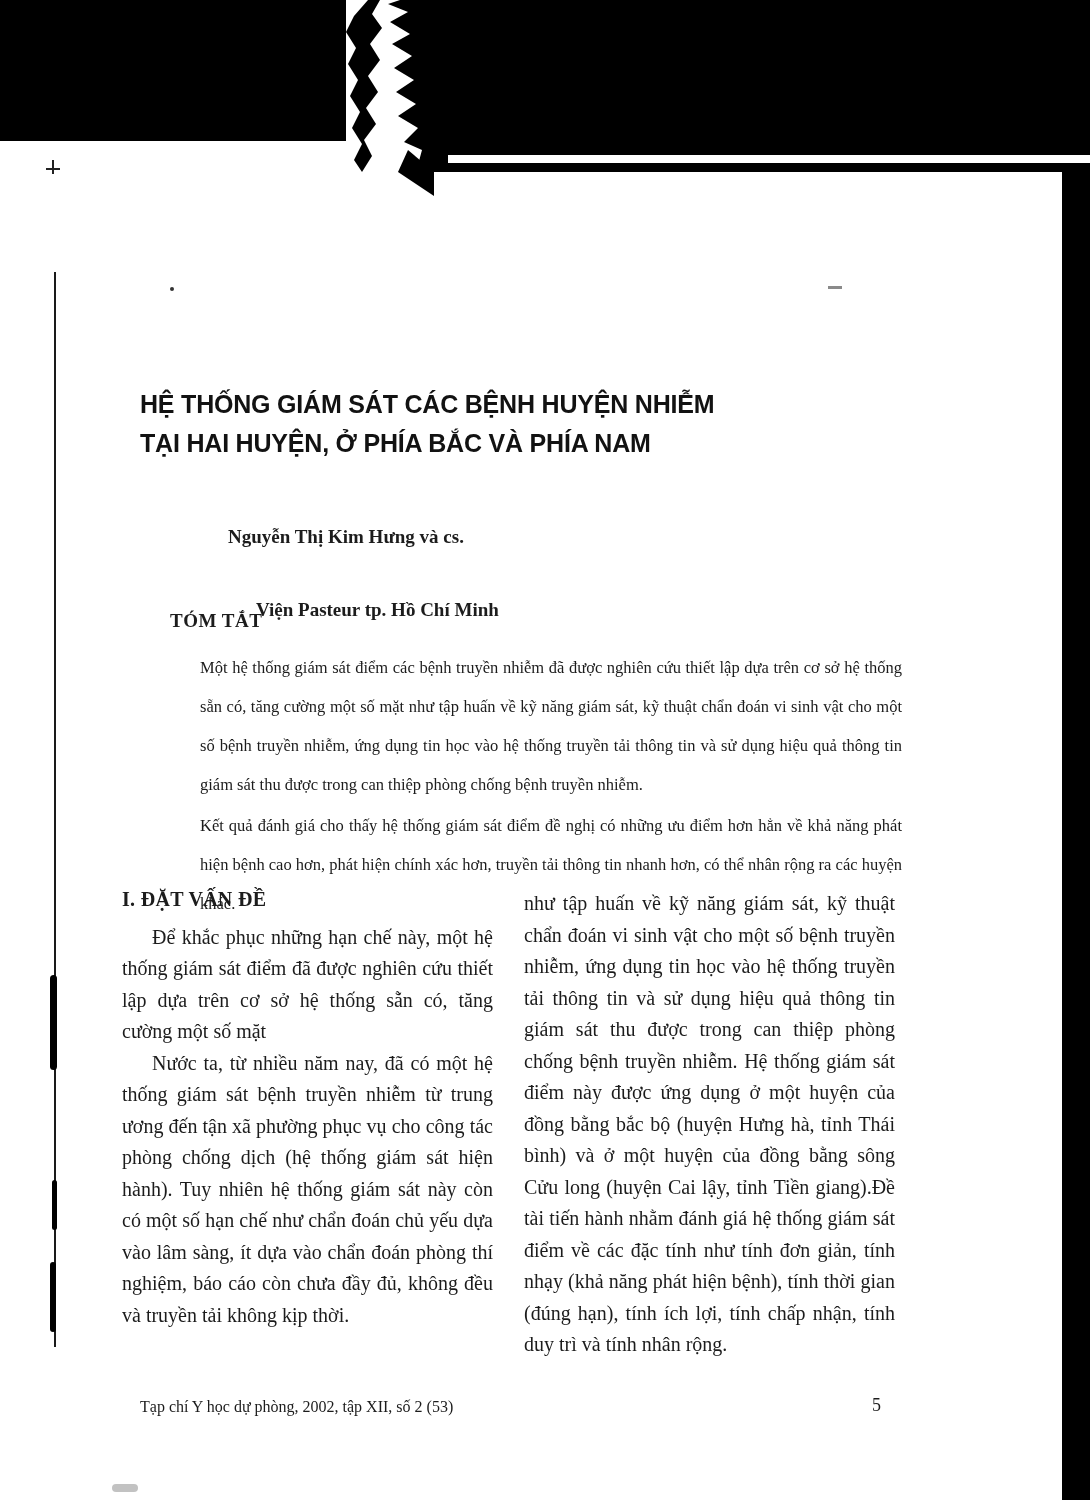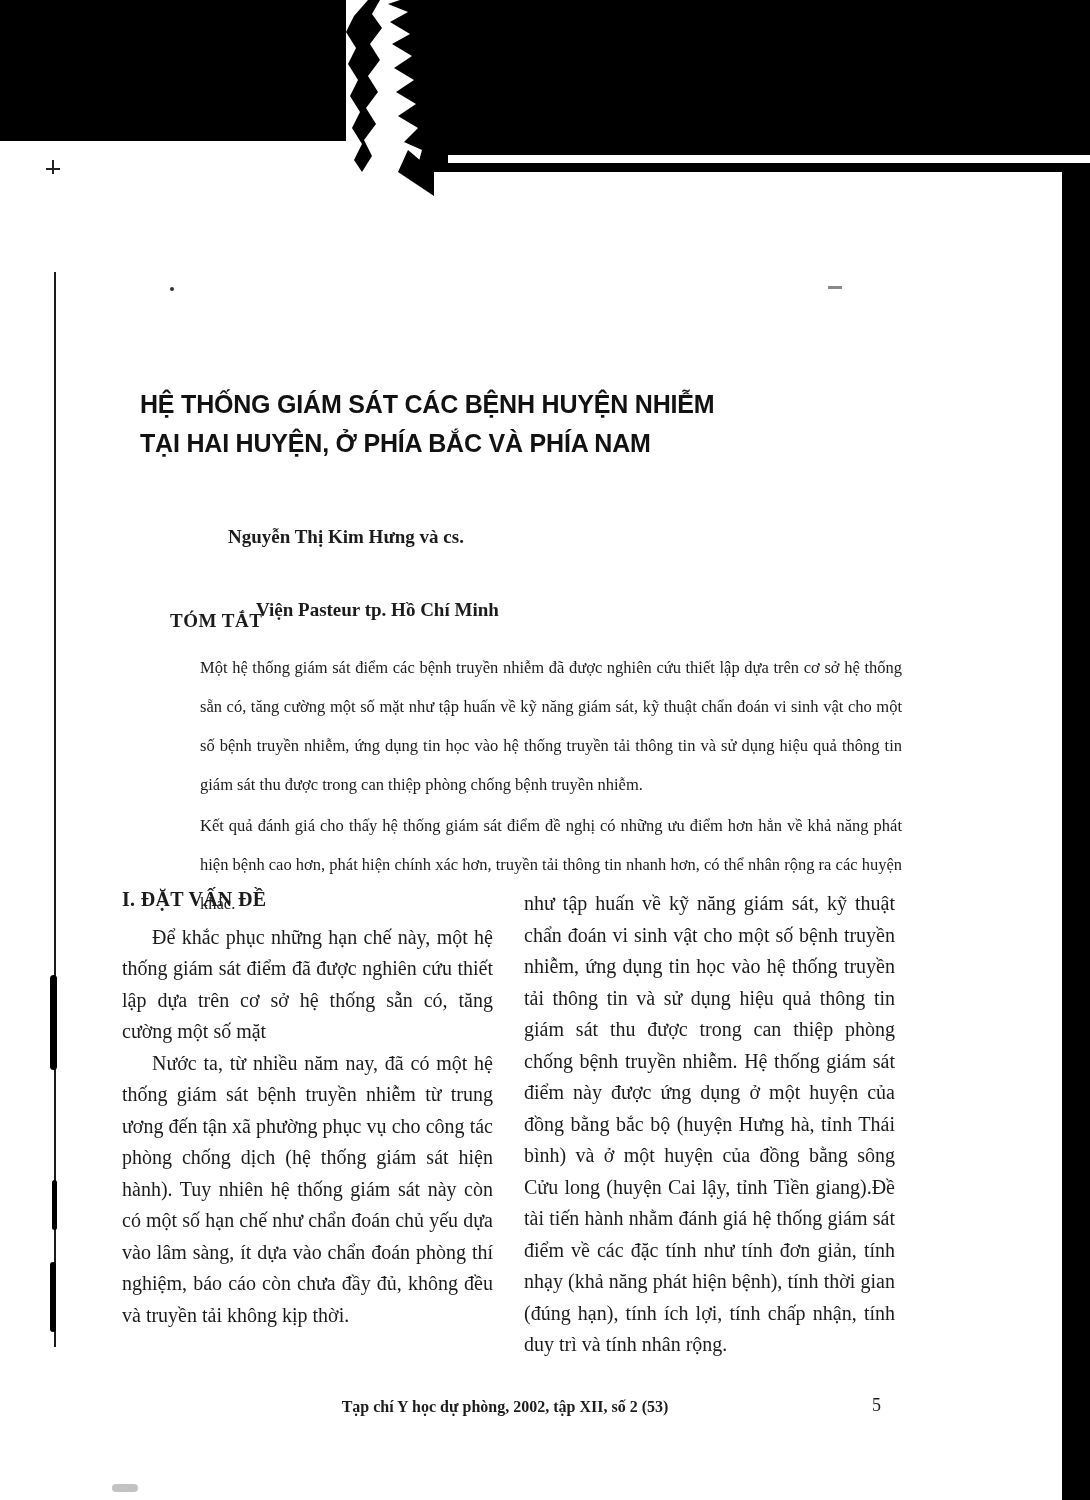--- a/index.html
+++ b/index.html
@@ -60,21 +60,21 @@
     position:absolute; width:371px;
     font-size:20px; line-height:31.5px; text-align:justify;
   }
   #col-left  { left:122px; top:884px; }
   #col-right { left:524px; top:888px; }
   #intro-heading { font-size:20px; font-weight:700; margin-bottom:6px; letter-spacing:0.3px; }
   .indent { text-indent:30px; }
 
   #footer-journal {
     left:140px; top:1398px; width:730px;
-    text-align:center; font-weight:700; font-size:16px;
+    text-align:left; font-weight:400; font-size:16px;
   }
   #page-number {
     left:872px; top:1395px; font-size:18px;
   }
 </style>
 </head>
 <body>
 
 <div id="blk-top-left" class="blk"></div>
 <div id="blk-top-right" class="blk"></div>

